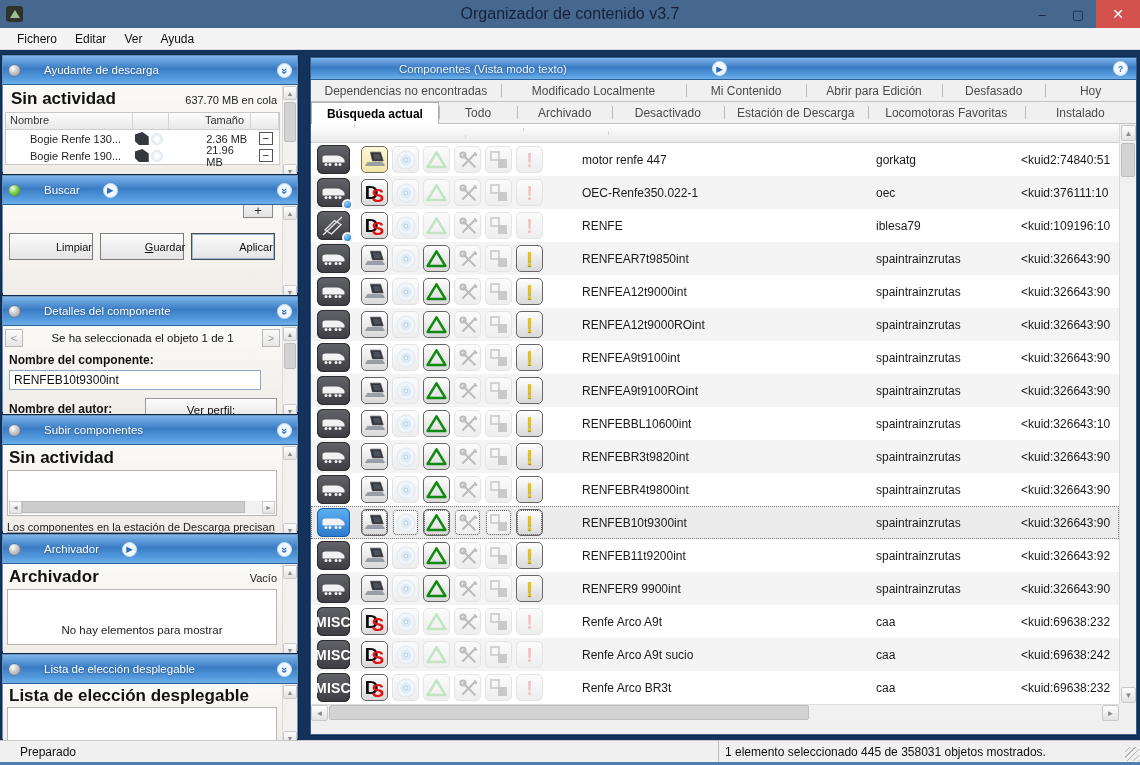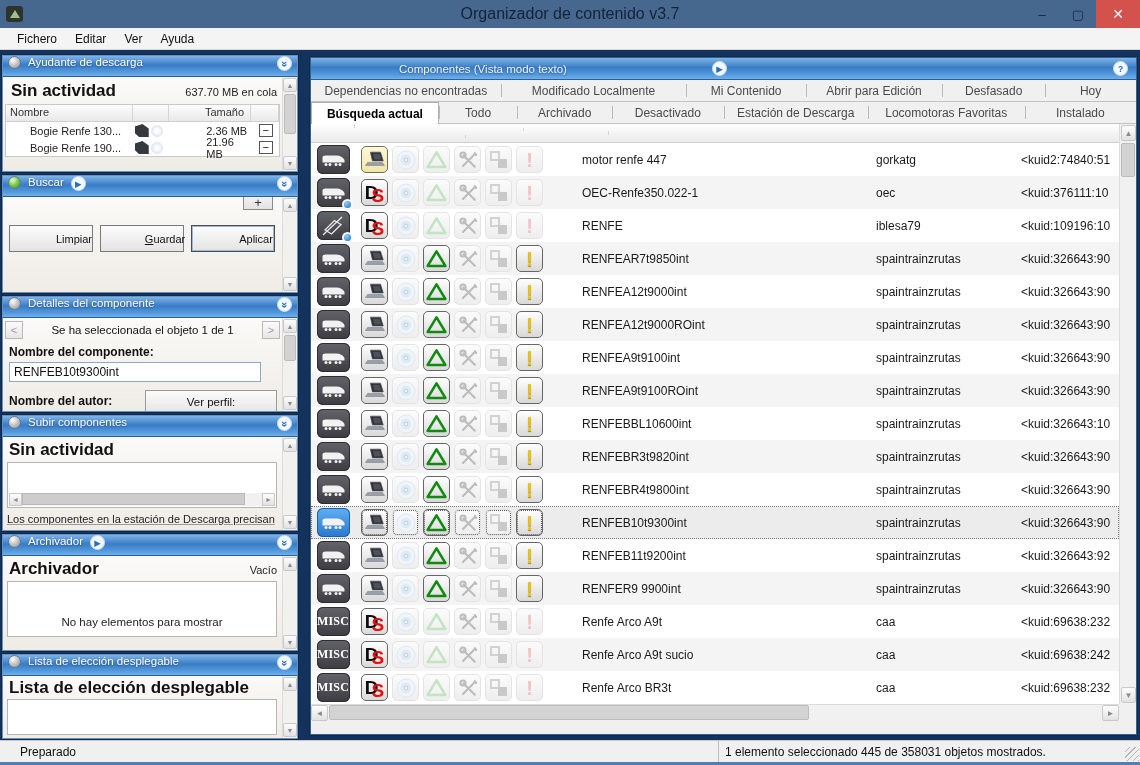--- a/index.html
+++ b/index.html
@@ -17,21 +17,21 @@
 
   
   .menubar { position:absolute; top:28px; left:0; width:1140px; height:22px; background:#f4f4f4; border-bottom:1px solid #d9d9d9; display:flex; align-items:center; padding-left:8px; gap:0; }
   .menu-item { padding:2px 9px; color:#111; font-size:12px; }
 
   
   .content { position:absolute; top:50px; left:0; width:1140px; height:690px; background:#14335c; }
 
   
   .sp { position:absolute; left:2px; width:296px; background:#f6f4f0; border:1px solid #6b90ba; box-shadow:0 0 0 1px #0e2b4e; }
-  .sp-head { height:21px; background:linear-gradient(180deg,#7db4ea 0%,#3a7cc4 45%,#549ade 80%,#6fb0e8 100%); border-bottom:1px solid #2a5f99; display:flex; padding:0 5px; gap:7px; }
+  .sp-head { height:29px; background:linear-gradient(180deg,#7db4ea 0%,#3a7cc4 45%,#549ade 80%,#6fb0e8 100%); border-bottom:1px solid #2a5f99; display:flex; align-items:center; padding:0 5px; gap:23px; }
   .sp-title { color:#fff; font-size:11.5px; text-shadow:0 1px 2px rgba(10,30,70,.5); white-space:nowrap; }
   .sphere { width:13px; height:13px; border-radius:50%; background:radial-gradient(circle at 35% 30%, #ffffff 0%, #cfcfcf 40%, #8d8d8d 100%); border:1px solid #5f7aa0; flex:0 0 auto; }
   .sphere.green { background:radial-gradient(circle at 35% 30%, #eaffdd 0%, #7ed04e 45%, #2f8c12 100%); }
   .hdr-btn { width:15px; height:15px; border-radius:50%; background:#f2f8ff; color:#2a6db8; font-size:8.5px; font-weight:bold; display:flex; align-items:center; justify-content:center; border:1px solid #c8ddf2; flex:0 0 auto; }
   .hdr-btn.chev { margin-left:auto; }
   .hdr-btn.chev i { font-style:normal; display:inline-block; transform:rotate(90deg); font-size:11px; line-height:1; letter-spacing:-1px; }
   .sp-body { position:relative; overflow:hidden; background:linear-gradient(180deg,#fbfaf8,#efece6); }
 
   
   .vscroll { position:absolute; right:0; top:0; bottom:0; width:15px; background:#f2f1ee; border-left:1px solid #dcdcdc; }
@@ -118,21 +118,21 @@
   .trow.selected { background:#ececec; outline:1px dotted #7a7a7a; outline-offset:-1px; }
   .trow .c-tipo { display:flex; justify-content:center; }
   .trow .c-estado { display:flex; gap:4px; padding-left:6px; }
   .trow .c-name { font-size:12px; color:#1a1a1a; padding-left:14px; white-space:nowrap; overflow:hidden; }
   .trow .c-author { font-size:12px; color:#1a1a1a; padding-left:10px; white-space:nowrap; overflow:hidden; }
   .trow .c-kuid { font-size:12px; color:#1a1a1a; white-space:nowrap; overflow:hidden; }
 
   
   .ticon { width:33px; height:29px; border-radius:6px; background:linear-gradient(#63636a,#3c3c42); display:flex; align-items:center; justify-content:center; position:relative; box-shadow:0 0 0 1px #2c2c31 inset; }
   .ticon.sel { background:linear-gradient(#5fb0f2,#2a77cc); box-shadow:0 0 0 1px #1d5ea8 inset; }
-  .ticon .misc-txt { color:#fff; font-size:12px; font-weight:bold; letter-spacing:.2px;font-family:Liberation Serif, serif; }
+  .ticon .misc-txt { color:#fff; font-size:14px; font-weight:bold; letter-spacing:.2px; }
   .tdot { position:absolute; right:-3px; bottom:-3px; width:11px; height:11px; border-radius:50%; background:radial-gradient(circle at 35% 30%, #8fd0ff, #1670c0); border:2px solid #f8f8f8; }
 
   
   .sicon { width:27px; height:27px; border-radius:5px; display:flex; align-items:center; justify-content:center; position:relative; }
   .sicon.active { border:1px solid #666; background:linear-gradient(#fefefe,#d9d9d9); }
   .sicon.faded { border:1px solid #e4e4e4; background:linear-gradient(#fbfbfb,#eeeeee); }
   .sicon.ybg { background:linear-gradient(#fdf8d9,#f2e6a6); border:1px solid #6e6e5a; }
   .trow.selected .sicon { outline:1px dotted #5a5a5a; outline-offset:-2px; }
   .sicon.tri-on { color:#128a12; }
   .sicon.tri-off { color:#c3e4c3; }

